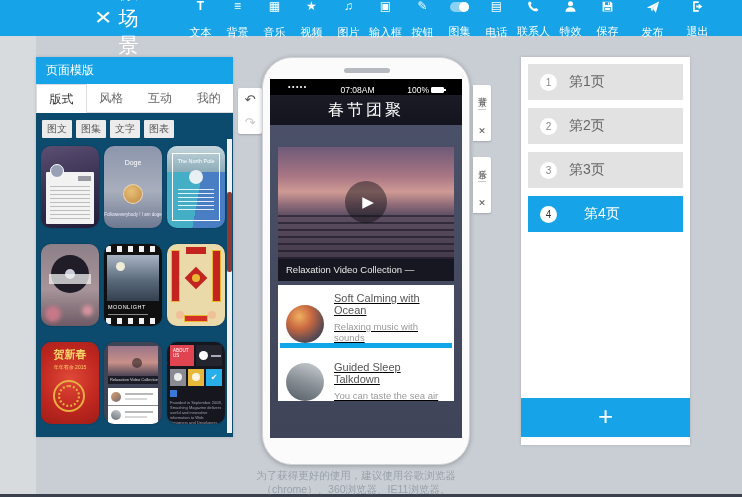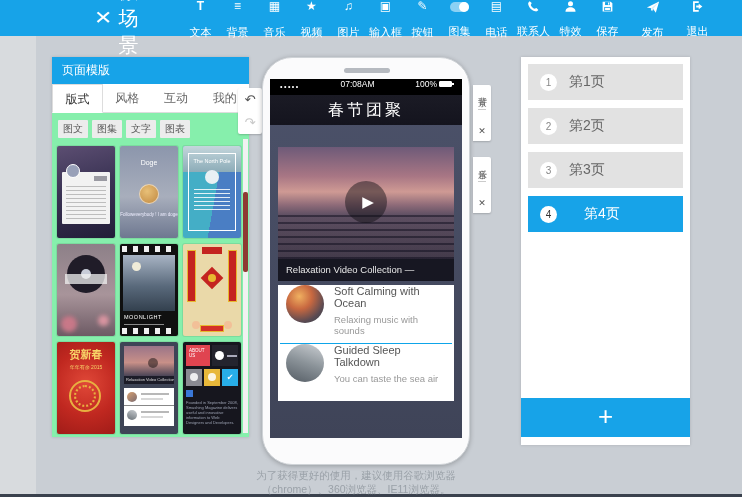--- a/index.html
+++ b/index.html
@@ -18,29 +18,29 @@
   .tb-actions{margin-left:auto;display:flex;gap:8px;padding-right:12px;}
   .icon-toggle{width:19px;height:10px;background:rgba(255,255,255,.5);border-radius:6px;position:relative;}
   .icon-toggle::after{content:"";position:absolute;right:0;top:0;width:10px;height:10px;border-radius:50%;background:#fff;}
   .bold-t{font-weight:bold;font-size:13px;}
 
   
   .left-strip{position:absolute;left:0;top:36px;width:36px;height:458px;background:#d8dbde;}
   .bottom-strip{position:absolute;left:0;top:494px;width:742px;height:3px;background:#3a414d;}
 
   
-  .tpl-panel{position:absolute;left:36px;top:57px;width:197px;height:380px;background:#86efac;box-shadow:0 0 3px rgba(0,0,0,.15);margin-left:16px;}
+  .tpl-panel{position:absolute;left:36px;top:57px;width:197px;height:380px;background:#0c4a6e;box-shadow:0 0 3px rgba(0,0,0,.15);}
   .panel-head{height:27px;background:#17a3e8;color:#fff;font-size:12px;line-height:27px;padding-left:10px;}
   .tpl-tabs{display:flex;height:29px;border-bottom:1px solid #ddd;background:#fff;}
   .tpl-tab{flex:1;text-align:center;font-size:12px;color:#666;line-height:29px;cursor:pointer;}
   .tpl-tab.active{background:#fff;border:1px solid #ddd;border-bottom:1px solid #fff;color:#333;margin-bottom:-1px;}
   .tpl-filters{padding:7px 6px 3px 6px;display:flex;gap:4px;}
   .chip{background:#ececec;color:#555;font-size:10px;padding:2px 5px;border-radius:1px;cursor:pointer;white-space:nowrap;}
   .tpl-grid{display:grid;grid-template-columns:repeat(3,58px);grid-auto-rows:92px;gap:6px 5px;padding:5px 0 0 5px;}
-  .tpl{position:relative;width:58px;height:92px;border-radius:2px;overflow:hidden;box-shadow:0 0 0 1px rgba(0,0,0,.08);cursor:pointer;}
+  .tpl{position:relative;width:58px;height:82px;border-radius:10px;overflow:hidden;box-shadow:0 0 0 1px rgba(0,0,0,.08);cursor:pointer;}
   .scrollbar-track{position:absolute;right:1px;top:82px;width:5px;height:294px;background:#f1f1f1;}
   .scrollbar-thumb{position:absolute;right:1px;top:135px;width:5px;height:80px;background:#8e3a33;border-radius:2px;cursor:pointer;}
 
   
   .t1{background:linear-gradient(165deg,#5c4e72 0%,#3a3354 45%,#221d38 100%);}
   .t1-card{position:absolute;left:5px;top:26px;right:5px;height:52px;background:#f2f2f2;border-radius:1px;}
   .t1-ava{position:absolute;left:4px;top:-8px;width:14px;height:14px;border-radius:50%;background:#98a0b8;border:1px solid #fff;}
   .t1-btn{position:absolute;right:3px;top:4px;width:13px;height:5px;background:#9a9aa2;}
   .t1-lines{position:absolute;left:4px;right:4px;top:14px;bottom:4px;background:repeating-linear-gradient(180deg,#bdbdbd 0 1px,transparent 1px 4px);}
   
@@ -114,36 +114,36 @@
   
   .undo-box{position:absolute;left:238px;top:88px;width:24px;height:46px;background:#fff;border-radius:2px;box-shadow:0 1px 2px rgba(0,0,0,.2);display:flex;flex-direction:column;}
   .undo-box span{flex:1;display:flex;align-items:center;justify-content:center;font-size:13px;cursor:pointer;}
   .undo-a{color:#555;}
   .redo-a{color:#c9c9c9;}
 
   
   .phone{position:absolute;left:262px;top:57px;width:208px;height:408px;background:#fbfbfc;border:1px solid #cfd3d7;border-radius:30px;box-shadow:0 1px 5px rgba(0,0,0,.25);}
   .speaker{position:absolute;left:81px;top:10px;width:46px;height:5px;border-radius:3px;background:#b6bac0;}
   .screen{position:absolute;left:7px;top:21px;width:192px;height:359px;background:linear-gradient(180deg,#4c526a 0%,#3f4458 100%);overflow:hidden;}
-  .statusbar{height:16px;background:#000;display:flex;align-items:flex-start;color:#fff;padding:0 10px;}
+  .statusbar{height:16px;background:#000;display:flex;align-items:flex-end;color:#fff;padding:0 18px;}
   .sig{font-size:7px;letter-spacing:1.5px;line-height:16px;}
   .stime{flex:1;text-align:center;font-size:8.5px;}
   .batt-wrap{display:flex;align-items:center;gap:2px;font-size:8.5px;}
   .batt{width:13px;height:6px;border:1px solid #fff;border-radius:1px;position:relative;background:#fff;}
   .batt::after{content:"";position:absolute;right:-3px;top:1px;width:2px;height:2px;background:#fff;}
   .titlebar{height:30px;background:linear-gradient(180deg,#1b1b25,#14141e);color:#fff;text-align:center;font-size:16px;line-height:30px;letter-spacing:3px;}
   .video-block{margin:22px 8px 0;width:176px;height:134px;position:relative;cursor:pointer;}
   .video-img{height:112px;background:
     linear-gradient(180deg,#6e5a78 0%,#a87684 26%,#cf9a94 40%,#8d6a78 52%,#584c60 62%,#3a3546 100%);position:relative;overflow:hidden;}
   .pier{position:absolute;left:0;right:0;bottom:0;height:44px;background:repeating-linear-gradient(180deg,rgba(25,20,35,.55) 0 2px,rgba(120,90,100,.15) 2px 7px);}
   .play-btn{position:absolute;left:67px;top:34px;width:42px;height:42px;border-radius:50%;background:rgba(10,10,15,.45);color:#fff;display:flex;align-items:center;justify-content:center;font-size:15px;padding-left:4px;}
   .video-cap{height:22px;background:rgba(18,18,28,.9);color:#e8e8e8;font-size:9.5px;line-height:22px;padding-left:8px;}
   .playlist{margin:4px 8px 0;width:176px;background:#fff;}
-  .pl-row{display:flex;align-items:flex-start;gap:10px;height:58px;padding:0 8px;cursor:pointer;}
-  .pl-row + .pl-row{border-top:1px solid #0ea5e9;margin:0 2px;padding:0 6px;}
+  .pl-row{display:flex;align-items:flex-end;gap:10px;height:58px;padding:0 8px;cursor:pointer;text-decoration:underline;}
+  .pl-row + .pl-row{border-top:5px solid #0ea5e9;margin:0 2px;padding:0 6px;}
   .pl-thumb{width:38px;height:38px;border-radius:50%;flex:none;}
   .pl-thumb.ocean{background:radial-gradient(circle at 35% 30%,#f0b060 0%,#c86840 35%,#5a4a52 70%,#2e4048 100%);}
   .pl-thumb.rocks{background:linear-gradient(200deg,#ccd0d4 0%,#8a9298 50%,#545c64 100%);}
   .pl-title{font-size:11px;color:#555;}
   .pl-sub{font-size:9.5px;color:#999;margin-top:5px;}
 
   
   .layer-tab{position:absolute;left:473px;width:18px;height:56px;background:#fff;border-radius:0 2px 2px 0;box-shadow:0 1px 2px rgba(0,0,0,.2);display:flex;flex-direction:column;align-items:center;justify-content:space-between;padding:5px 0;}
   .layer-tab .llabel{writing-mode:vertical-rl;text-orientation:upright;font-size:9px;color:#666;letter-spacing:1px;}
   .layer-tab .lmin{font-size:8px;color:#999;cursor:pointer;line-height:6px;}

